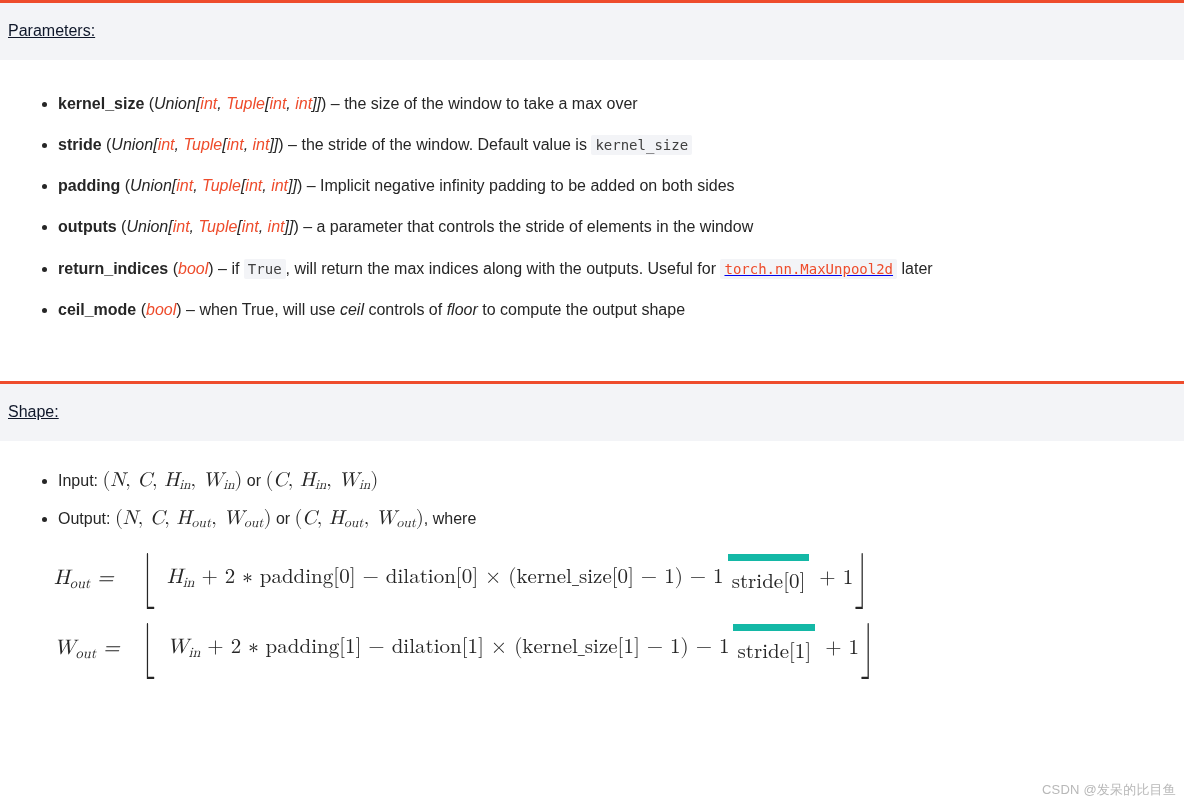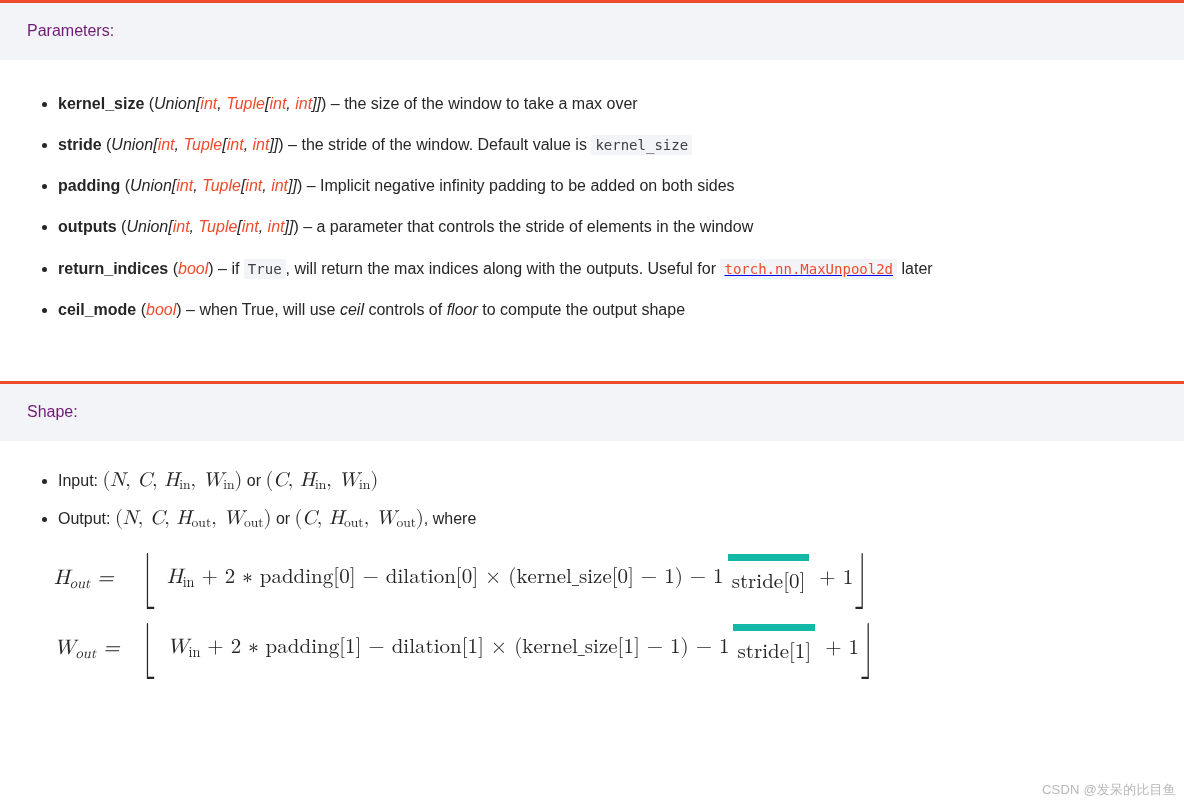--- a/index.html
+++ b/index.html
@@ -10,23 +10,24 @@
     color: #262626;
     font-size: 16px;
     line-height: 1.8;
   }
   .section {
     border-top: 3px solid #ee4c2c;
     margin: 0 0 28px 0;
   }
   .section-header {
     background: #f3f4f7;
-    padding: 14px 27px;
+    padding: 14px 8px;
     font-size: 16px;
-    color: #701a75;
+    color: #0f172a;
+    text-decoration: underline;
   }
   .section-body {
     padding: 18px 36px 18px 36px;
   }
   ul.param-list {
     list-style: disc;
     margin: 0;
     padding-left: 22px;
   }
   ul.param-list > li {
@@ -47,21 +48,21 @@
   code.link {
     color: #ee4c2c;
   }
   ul.shape-list {
     list-style: disc;
     margin: 0 0 14px 0;
     padding-left: 22px;
   }
   ul.shape-list > li { margin: 4px 0; line-height: 1.7; }
   .math { font-family: "Latin Modern Math", "STIX Two Math", "Cambria Math", Georgia, serif; font-size: 20px; }
-  .msub-script { font-size: 0.68em; vertical-align: -0.25em; }
+  .msub-script { font-size: 0.68em; font-style: italic; vertical-align: -0.25em; }
   .mvar { font-style: italic; }
   .formula-row {
     display: flex;
     align-items: center;
     margin: 14px 0 14px 18px;
     font-family: "Latin Modern Math", "STIX Two Math", "Cambria Math", Georgia, serif;
     font-size: 21px;
   }
   .lhs { min-width: 86px; font-style: italic; }
   .floor-bracket {

